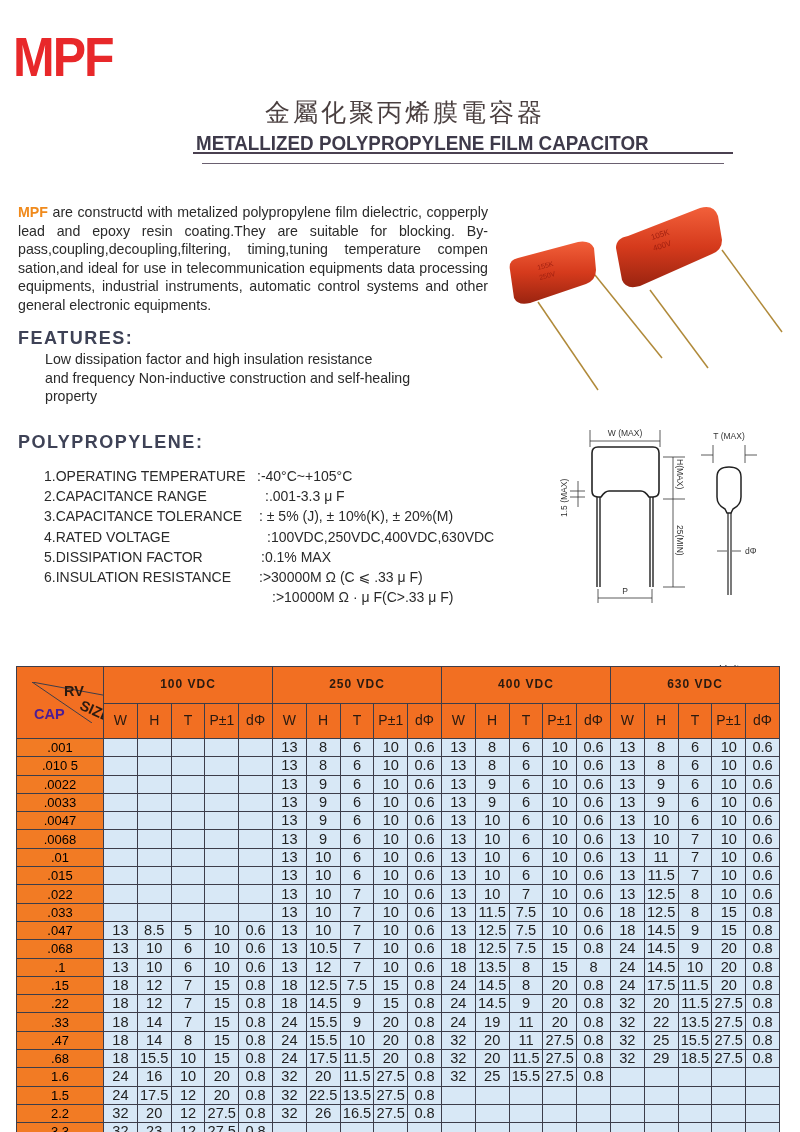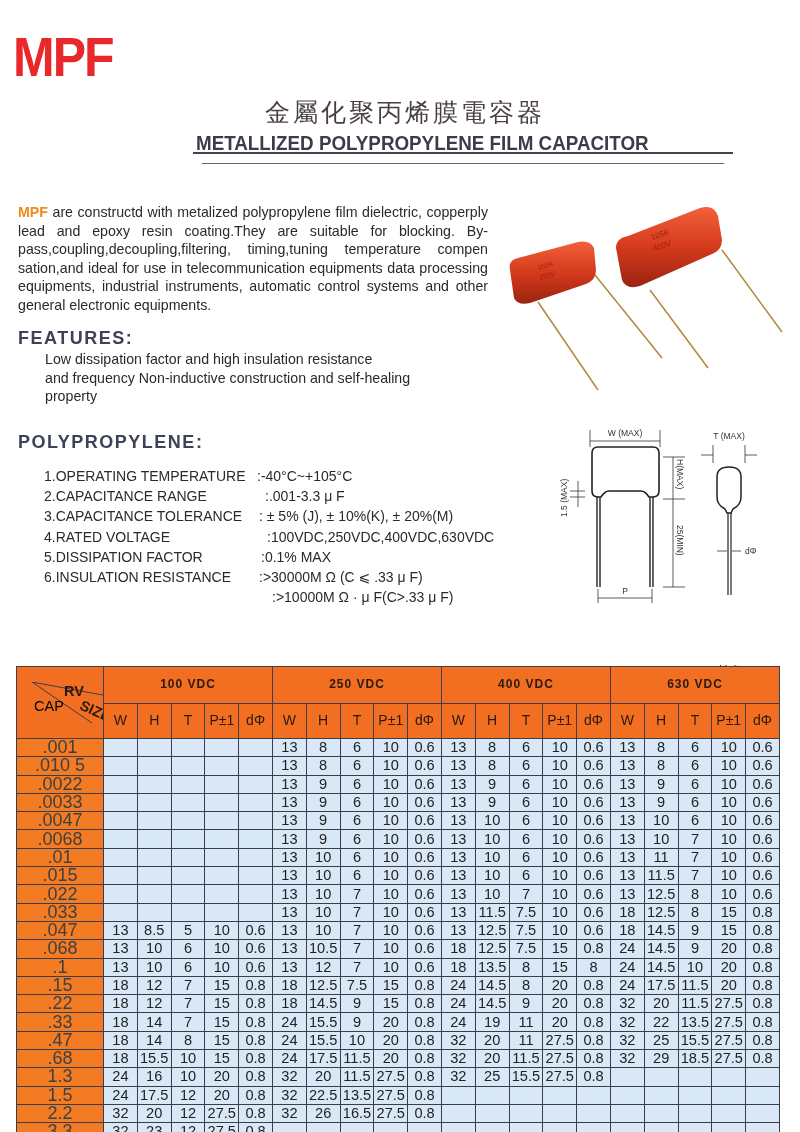--- a/index.html
+++ b/index.html
@@ -30,28 +30,28 @@
 
   .photo { position: absolute; left: 490px; top: 190px; width: 310px; height: 220px; }
   .diagram { position: absolute; left: 545px; top: 425px; width: 255px; height: 185px; }
 
   .unit { position: absolute; left: 719px; top: 648px; font-size: 11.5px; color: #333; margin-top: 15px; }
 
   table.specs { position: absolute; left: 16px; top: 666px; border-collapse: collapse; table-layout: fixed; width: 764px; }
   table.specs td, table.specs th { border: 1px solid #3d3d4a; text-align: center; font-size: 14.6px; height: 18.3px; padding: 0; line-height: 17px; font-weight: normal; color: #222; }
   table.specs th.grp { background: #f26f22; font-weight: bold; font-size: 12px; letter-spacing: 1px; color: #2a1a10; height: 21px; }
   table.specs th.sub { background: #f26f22; font-size: 14px; color: #2a1a10; height: 20px; }
-  table.specs td.cap { background: #f27b24; color: #404040; font-size: 18px; margin-left: 32px; }
+  table.specs td.cap { background: #f27b24; color: #000000; font-size: 13px; margin-left: 32px; }
   table.specs td.d { background: #d8e8f6; }
   table.specs th.corner { background: #f26f22; position: relative; padding: 15px; overflow: hidden; }
   .corner-box { position: relative; width: 100%; height: 41px; }
   .corner-box svg { position: absolute; left: 0; top: 0; }
   .corner-box .rv { position: absolute; right: 4px; top: 1px; font-weight: bold; font-size: 14.5px; color: #2a1a10; }
   .corner-box .size { position: absolute; left: 52px; top: 15px; font-weight: bold; font-size: 14.5px; color: #2a1a10; transform: rotate(24deg); transform-origin: left top; }
-  .corner-box .capl { position: absolute; left: 2px; bottom: 8px; font-weight: normal; font-size: 14.5px; color: #000000; }
+  .corner-box .capl { position: absolute; left: 2px; bottom: 0px; font-weight: bold; font-size: 14.5px; color: #4c1d95; }
 </style>
 </head>
 <body>
 
 <div class="brand">MPF</div>
 
 <div class="title-cn">金屬化聚丙烯膜電容器</div>
 <div class="title-en">METALLIZED POLYPROPYLENE FILM CAPACITOR</div>
 <div class="rule1"></div>
 <div class="rule2"></div>
@@ -627,21 +627,21 @@
         <td class="d">11.5</td>
         <td class="d">27.5</td>
         <td class="d">0.8</td>
         <td class="d">32</td>
         <td class="d">29</td>
         <td class="d">18.5</td>
         <td class="d">27.5</td>
         <td class="d">0.8</td>
       </tr>
       <tr>
-        <td class="cap">1.3</td>
+        <td class="cap">1.6</td>
         <td class="d">24</td>
         <td class="d">16</td>
         <td class="d">10</td>
         <td class="d">20</td>
         <td class="d">0.8</td>
         <td class="d">32</td>
         <td class="d">20</td>
         <td class="d">11.5</td>
         <td class="d">27.5</td>
         <td class="d">0.8</td>

